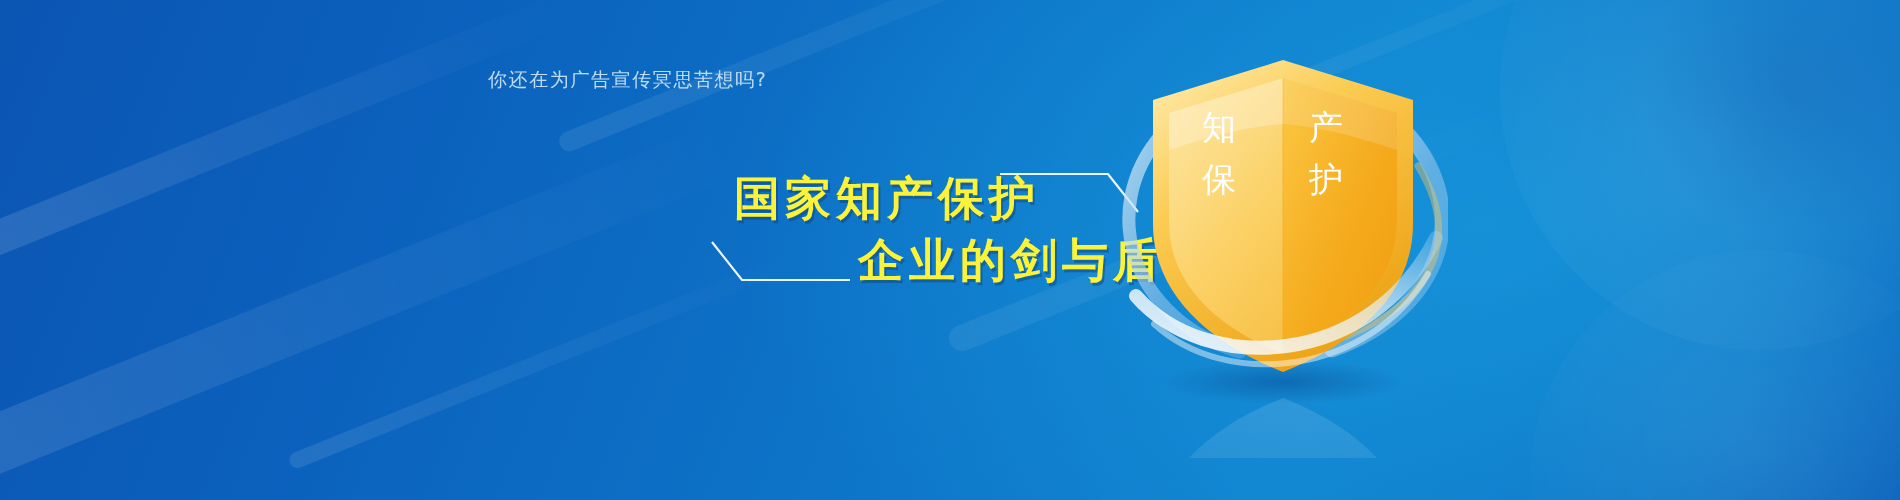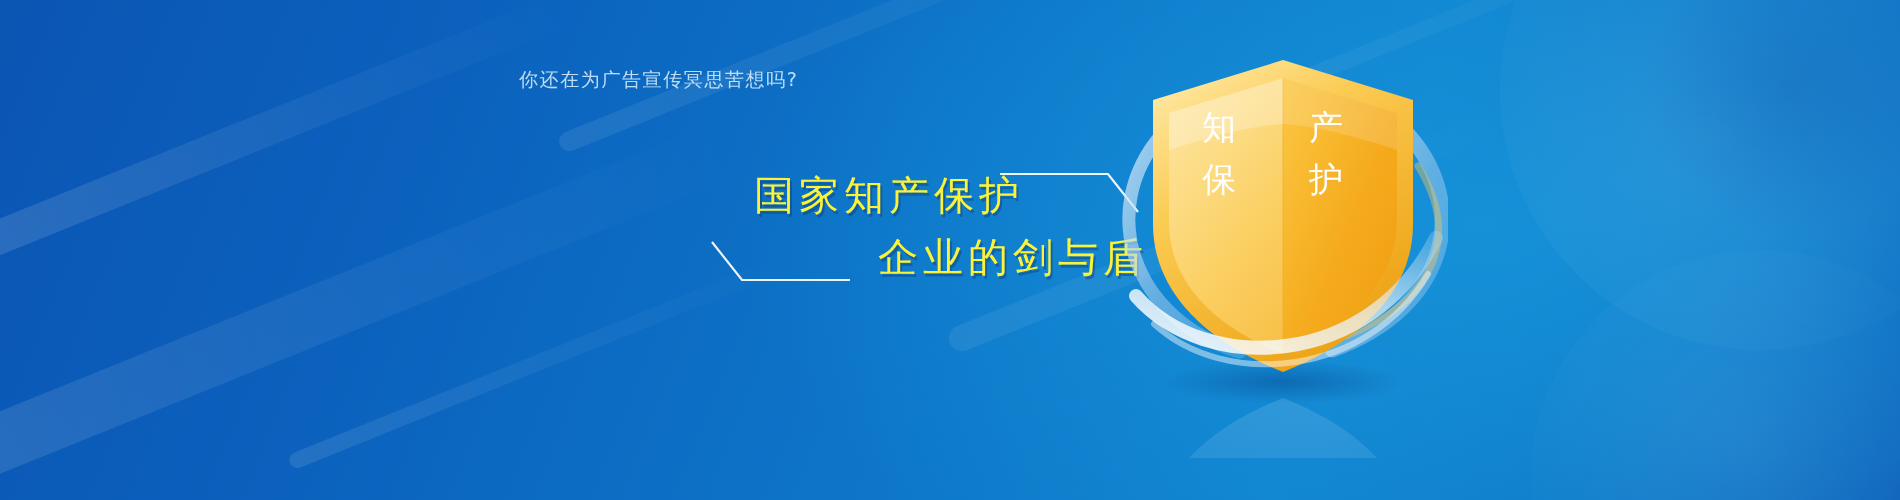--- a/index.html
+++ b/index.html
@@ -35,35 +35,34 @@
   
   .blob{position:absolute;border-radius:50%;pointer-events:none;}
   .b1{right:-120px;top:-170px;width:520px;height:520px;
       background:radial-gradient(circle at 40% 60%, rgba(255,255,255,.085), rgba(255,255,255,0) 68%);}
   .b2{right:-90px;top:250px;width:460px;height:460px;
       background:radial-gradient(circle at 45% 40%, rgba(255,255,255,.07), rgba(255,255,255,0) 66%);}
   .b3{left:1640px;top:-60px;width:300px;height:300px;
       background:radial-gradient(circle at 50% 50%, rgba(10,70,160,.22), rgba(10,70,160,0) 70%);}
 
   
-  .subs{position:absolute;left:488px;top:70px;margin-left:31px;}
+  .subs{position:absolute;left:488px;top:70px;}
   .sub{
     color:#cfe6f7;font-size:19px;letter-spacing:1.6px;line-height:1;
     font-family:"DejaVu Sans","Liberation Sans",sans-serif;
     margin-bottom:27px;white-space:nowrap;opacity:.92;
   }
 
   
   .head{
     position:absolute;white-space:nowrap;
     font-family:"DejaVu Sans","Liberation Sans",sans-serif;
-    font-weight:normal;font-size:40px;letter-spacing:5px;line-height:1;
+    font-weight:bold;font-size:46px;letter-spacing:5px;line-height:1;
     color:#fbf33a;
     text-shadow: 2px 3px 0 rgba(20,60,110,.45);
-    margin-left: 20px;
   }
   .head1{left:734px;top:175px;}
   .head2{left:858px;top:237px;}
 
   
   .rule{position:absolute;pointer-events:none;}
   .rule svg{display:block;overflow:visible;}
 
   
   .emblem{position:absolute;left:1118px;top:38px;width:330px;height:420px;}

